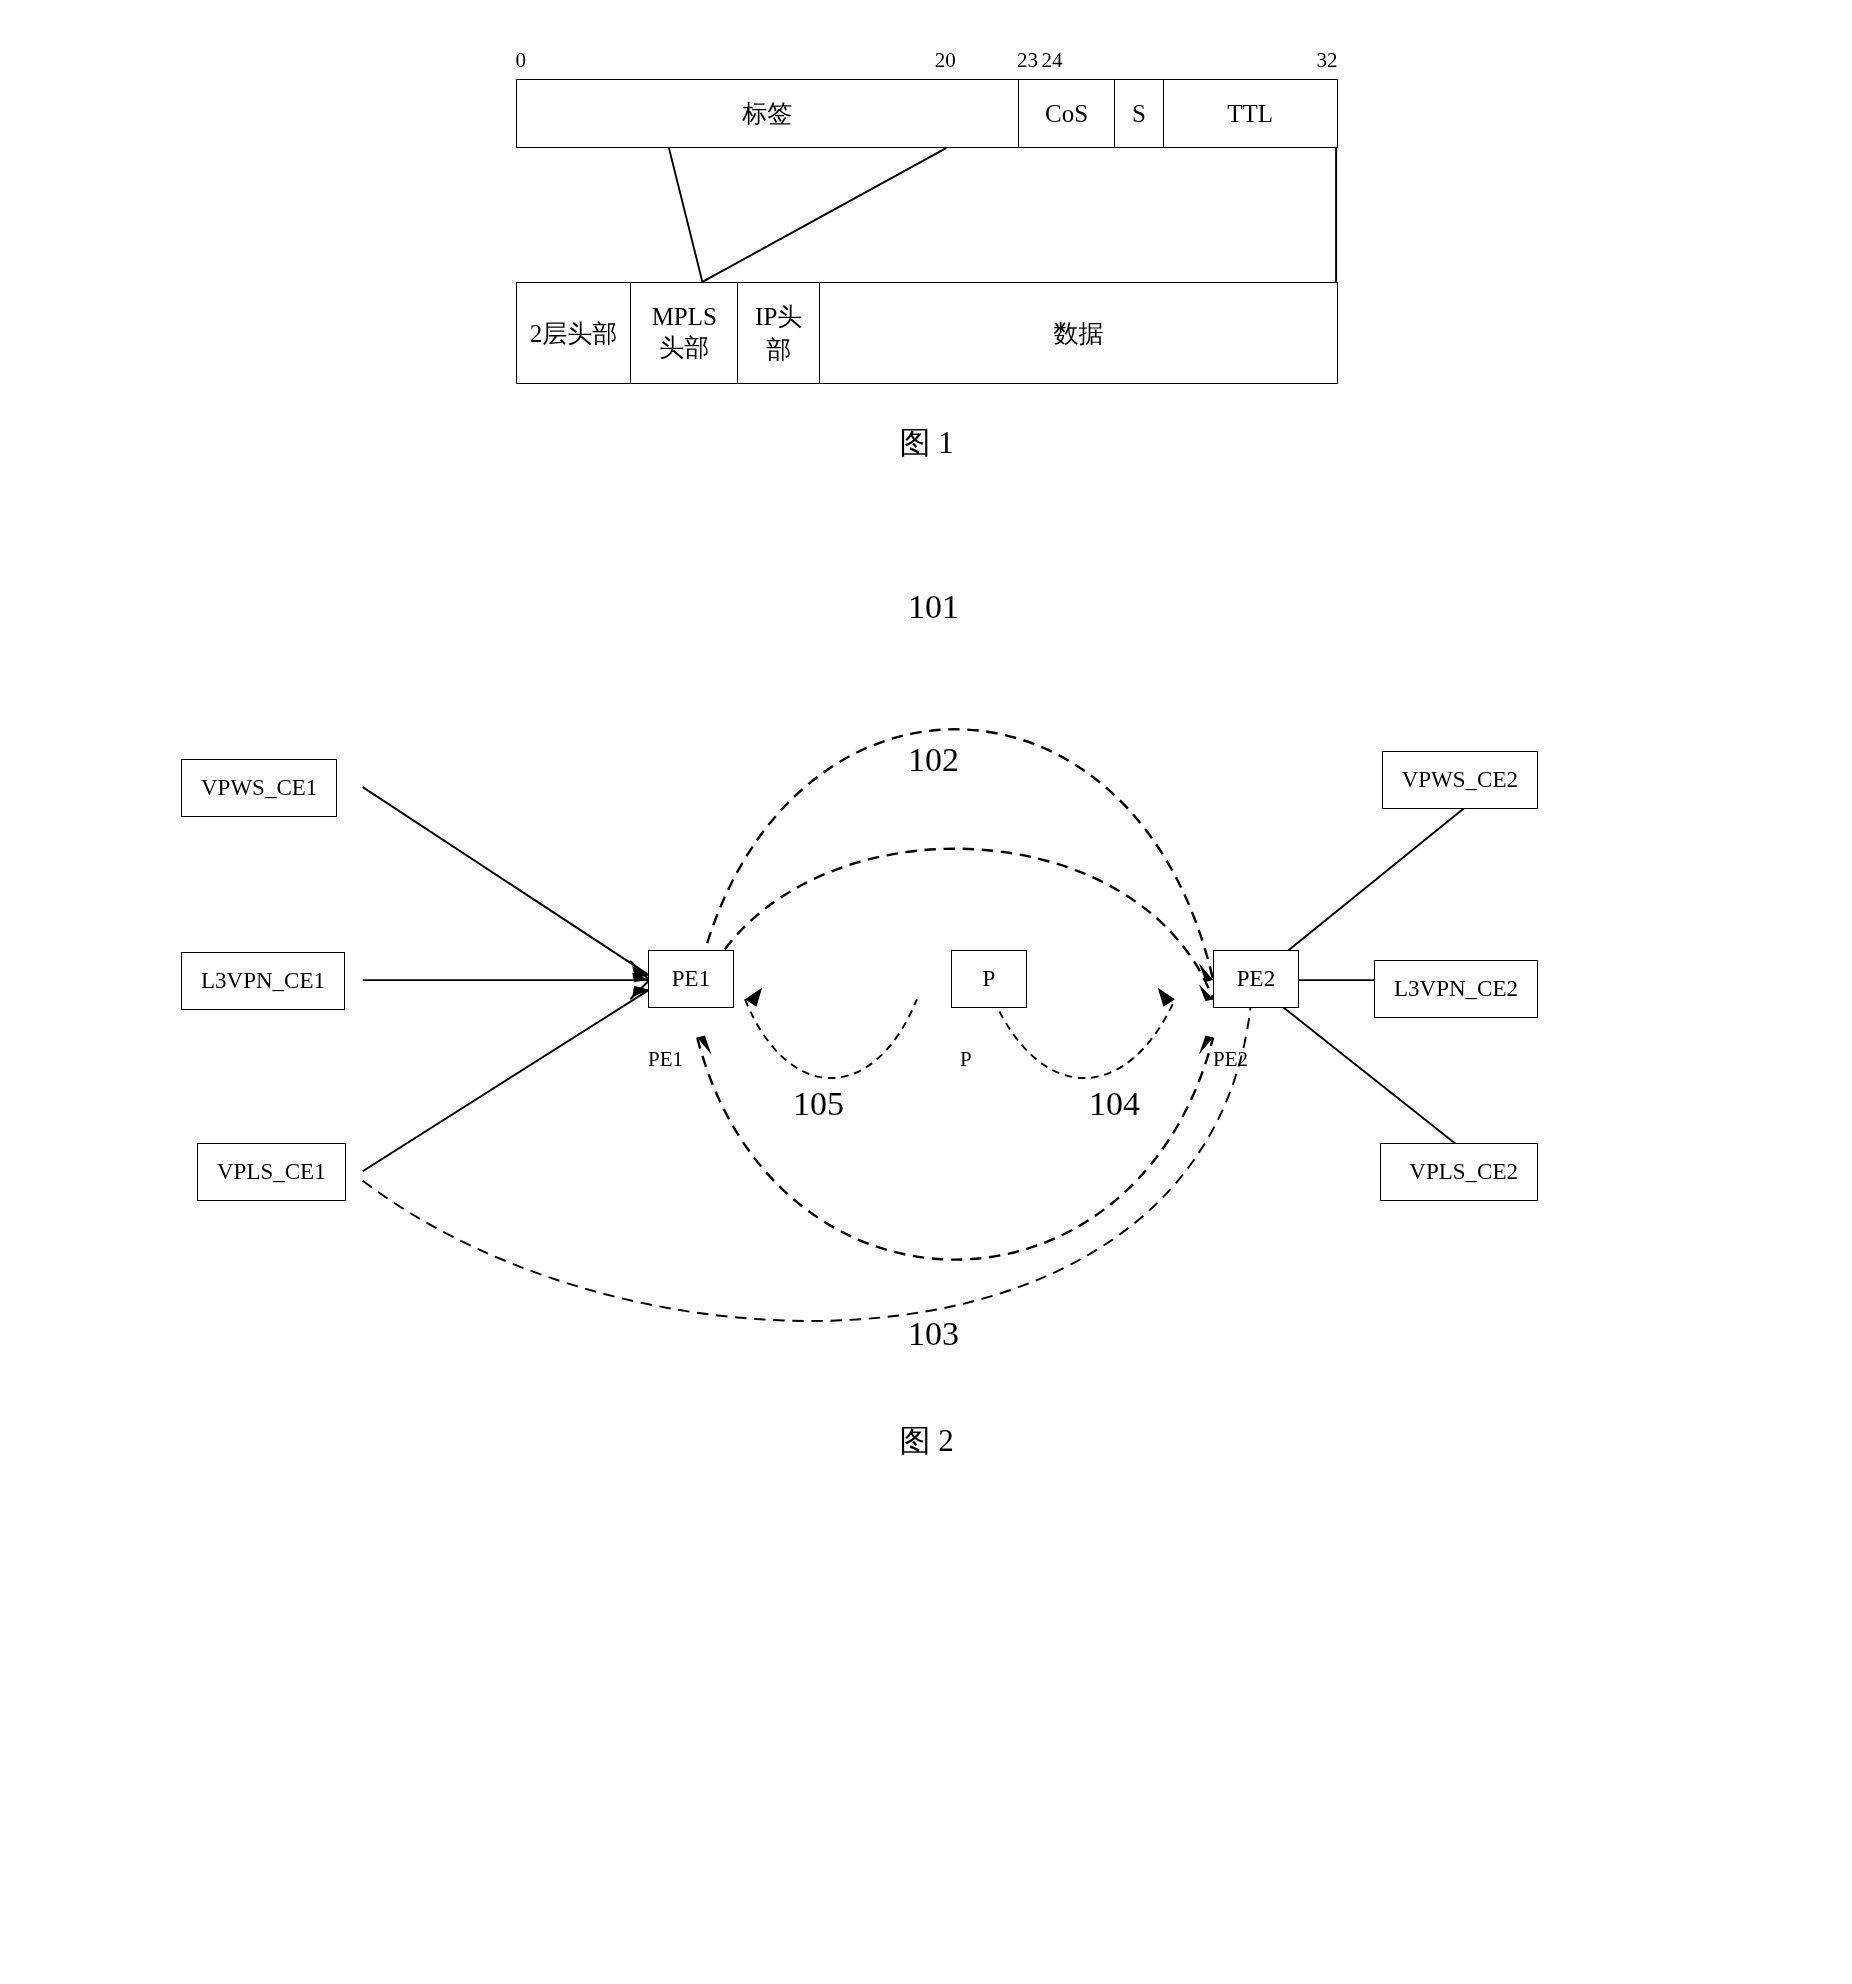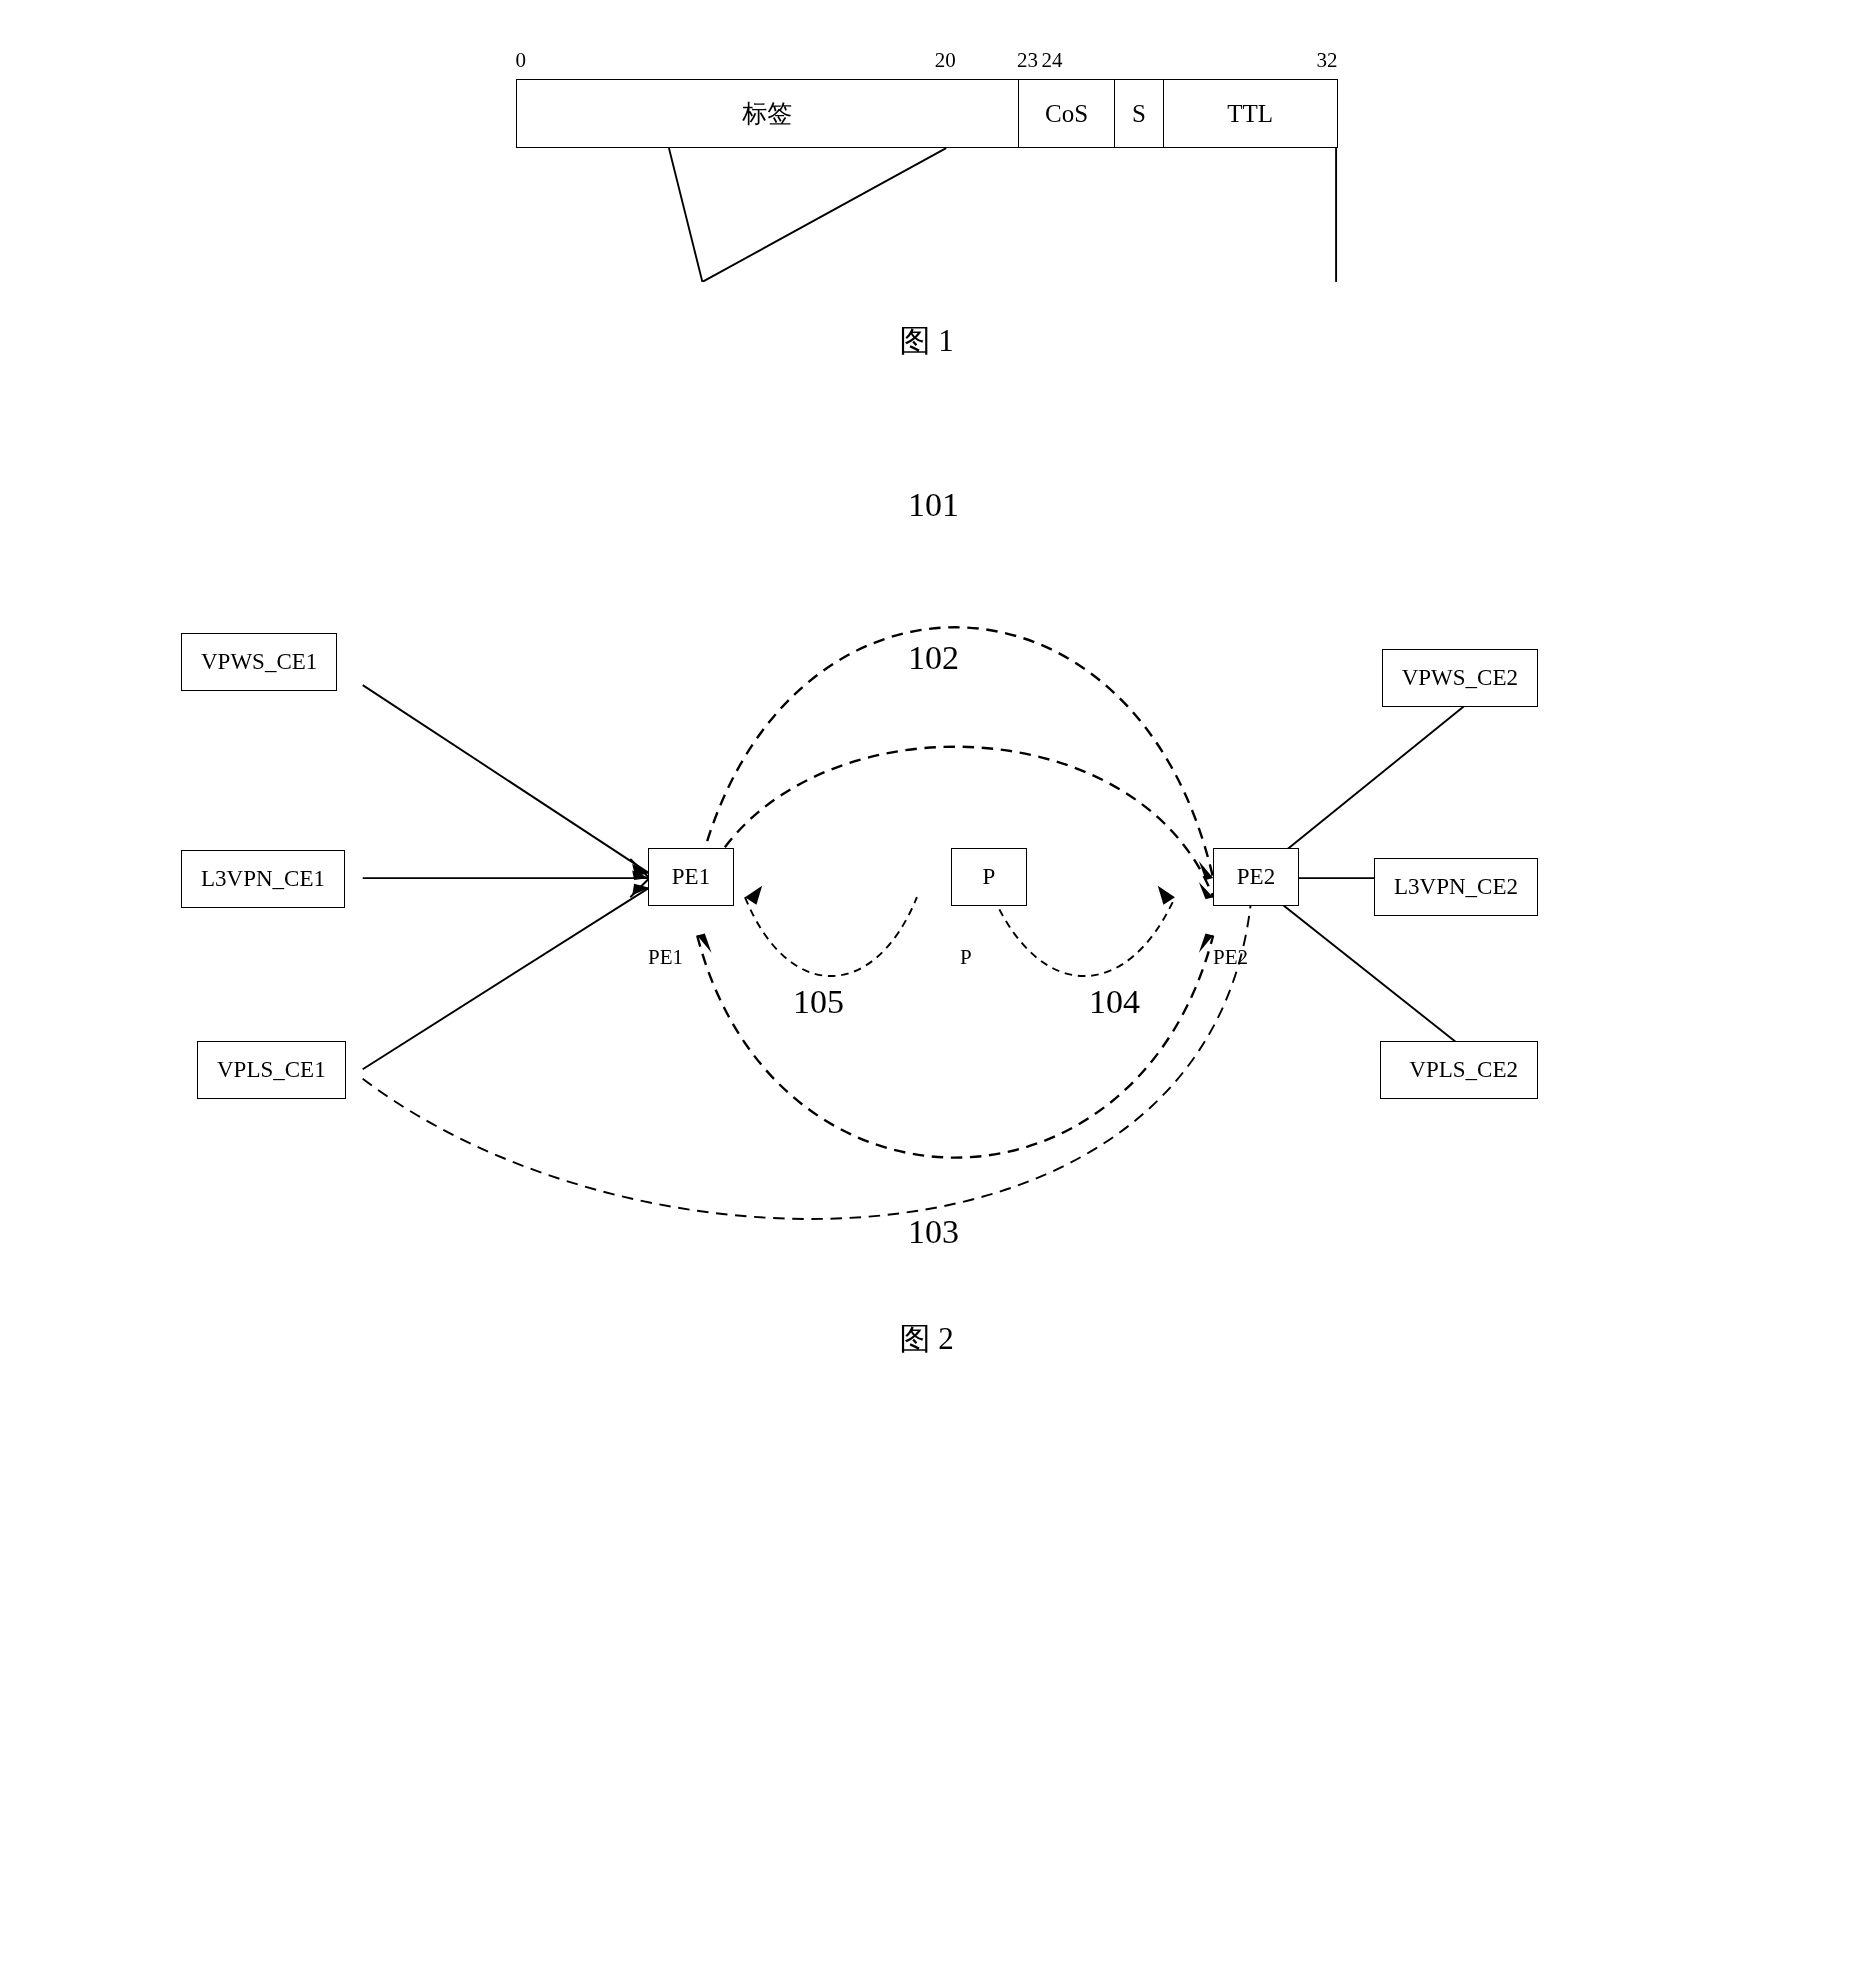--- a/index.html
+++ b/index.html
@@ -174,20 +174,30 @@
         <svg width="822" height="134" viewBox="0 0 860 140">
 
           <line x1="160" y1="0" x2="195" y2="140" stroke="#000" stroke-width="2"></line>
 
           <line x1="858" y1="0" x2="858" y2="140" stroke="#000" stroke-width="2"></line>
 
           <line x1="450" y1="0" x2="195" y2="140" stroke="#000" stroke-width="2"></line>
         </svg>
       </div>
 
+      <table class="bottom-table">
+        <tbody>
+            <tr>
+          <td style="width:14%;">2层头部</td>
+          <td style="width:13%;">MPLS头部</td>
+          <td style="width:10%;">IP头部</td>
+          <td style="width:63%;">数据</td>
+        </tr>
+      </tbody>
+        </table>
 
     </div>
 
     <div class="fig-caption">图 1</div>
   </div>
 
   <div class="figure2-container">
 
     <div class="network-diagram">
 
@@ -235,21 +245,21 @@
         <line x1="490" y1="450" x2="530" y2="490" stroke="#000" stroke-width="2"></line>
         <line x1="530" y1="450" x2="490" y2="490" stroke="#000" stroke-width="2"></line>
 
         <line x1="1120" y1="450" x2="1160" y2="490" stroke="#000" stroke-width="2"></line>
         <line x1="1160" y1="450" x2="1120" y2="490" stroke="#000" stroke-width="2"></line>
 
         <path d="M 210 680 C 500 900, 1100 900, 1140 490" fill="none" stroke="#000" stroke-width="2" stroke-dasharray="12,8"></path>
 
       </svg>
 
-      <div class="device-box" style="left:19px; top:204px;">
+      <div class="device-box" style="left:19px; top:228px;">
         <span>VPWS_CE1</span>
       </div>
       <div class="device-box" style="left:19px; top:421px;">
         <span>L3VPN_CE1</span>
       </div>
       <div class="device-box" style="left:35px; top:612px;">
         <span>VPLS_CE1</span>
       </div>
 
       <div class="device-box" style="left:486px; top:419px; width:86px;">

